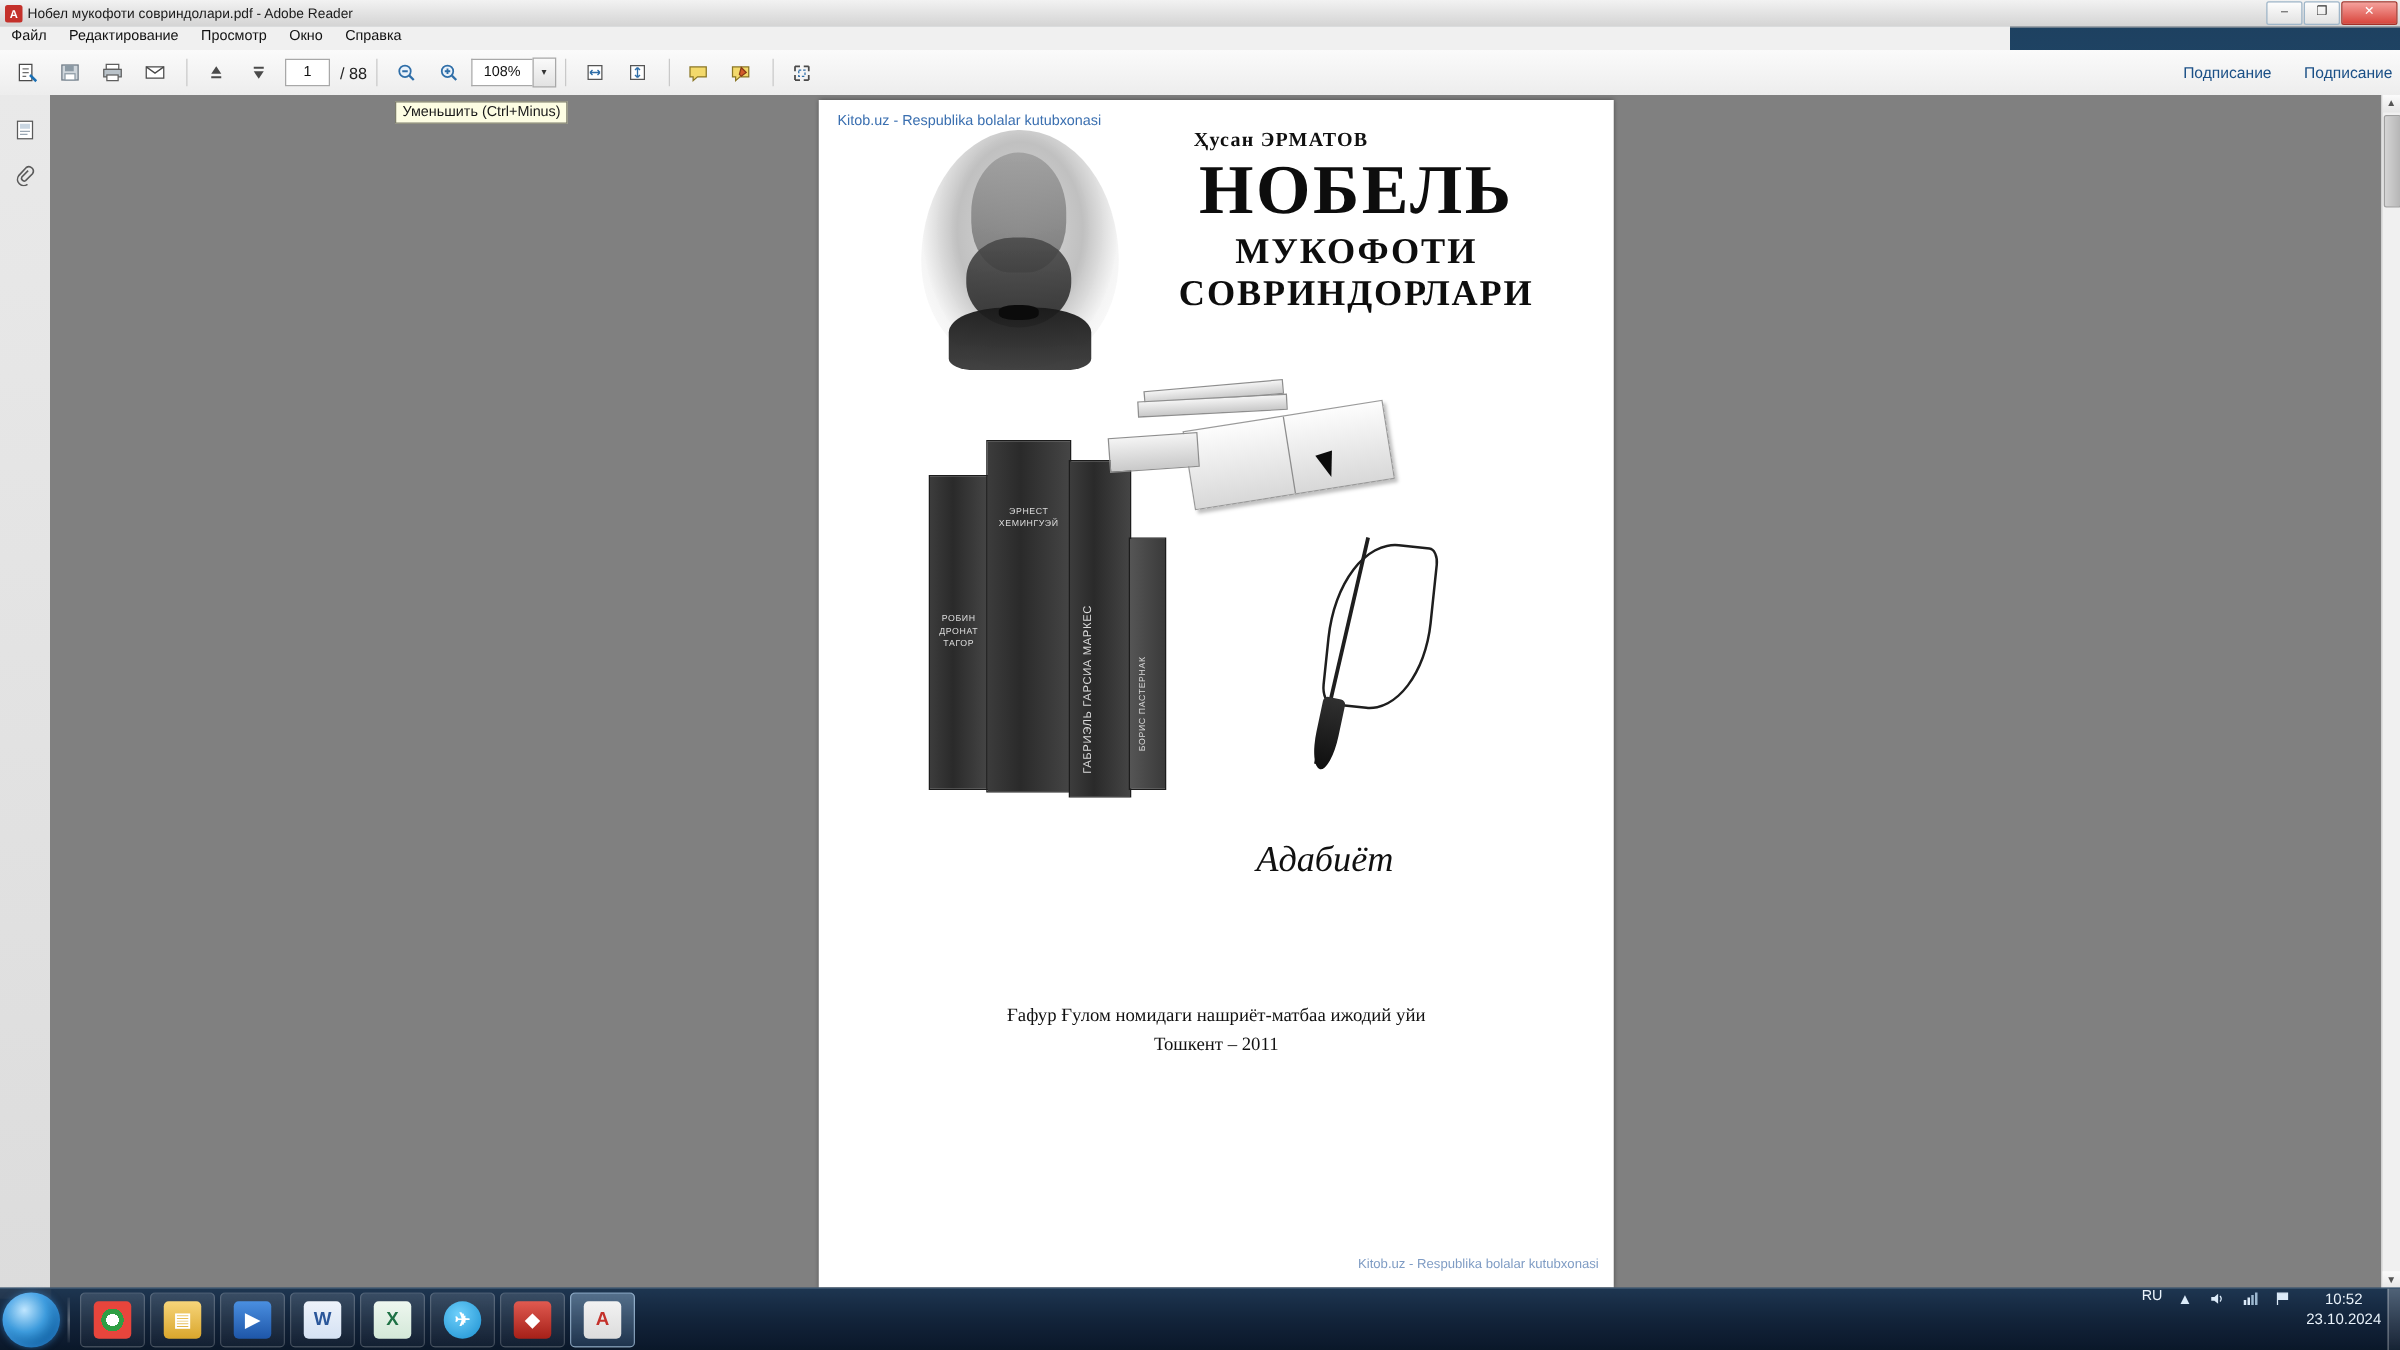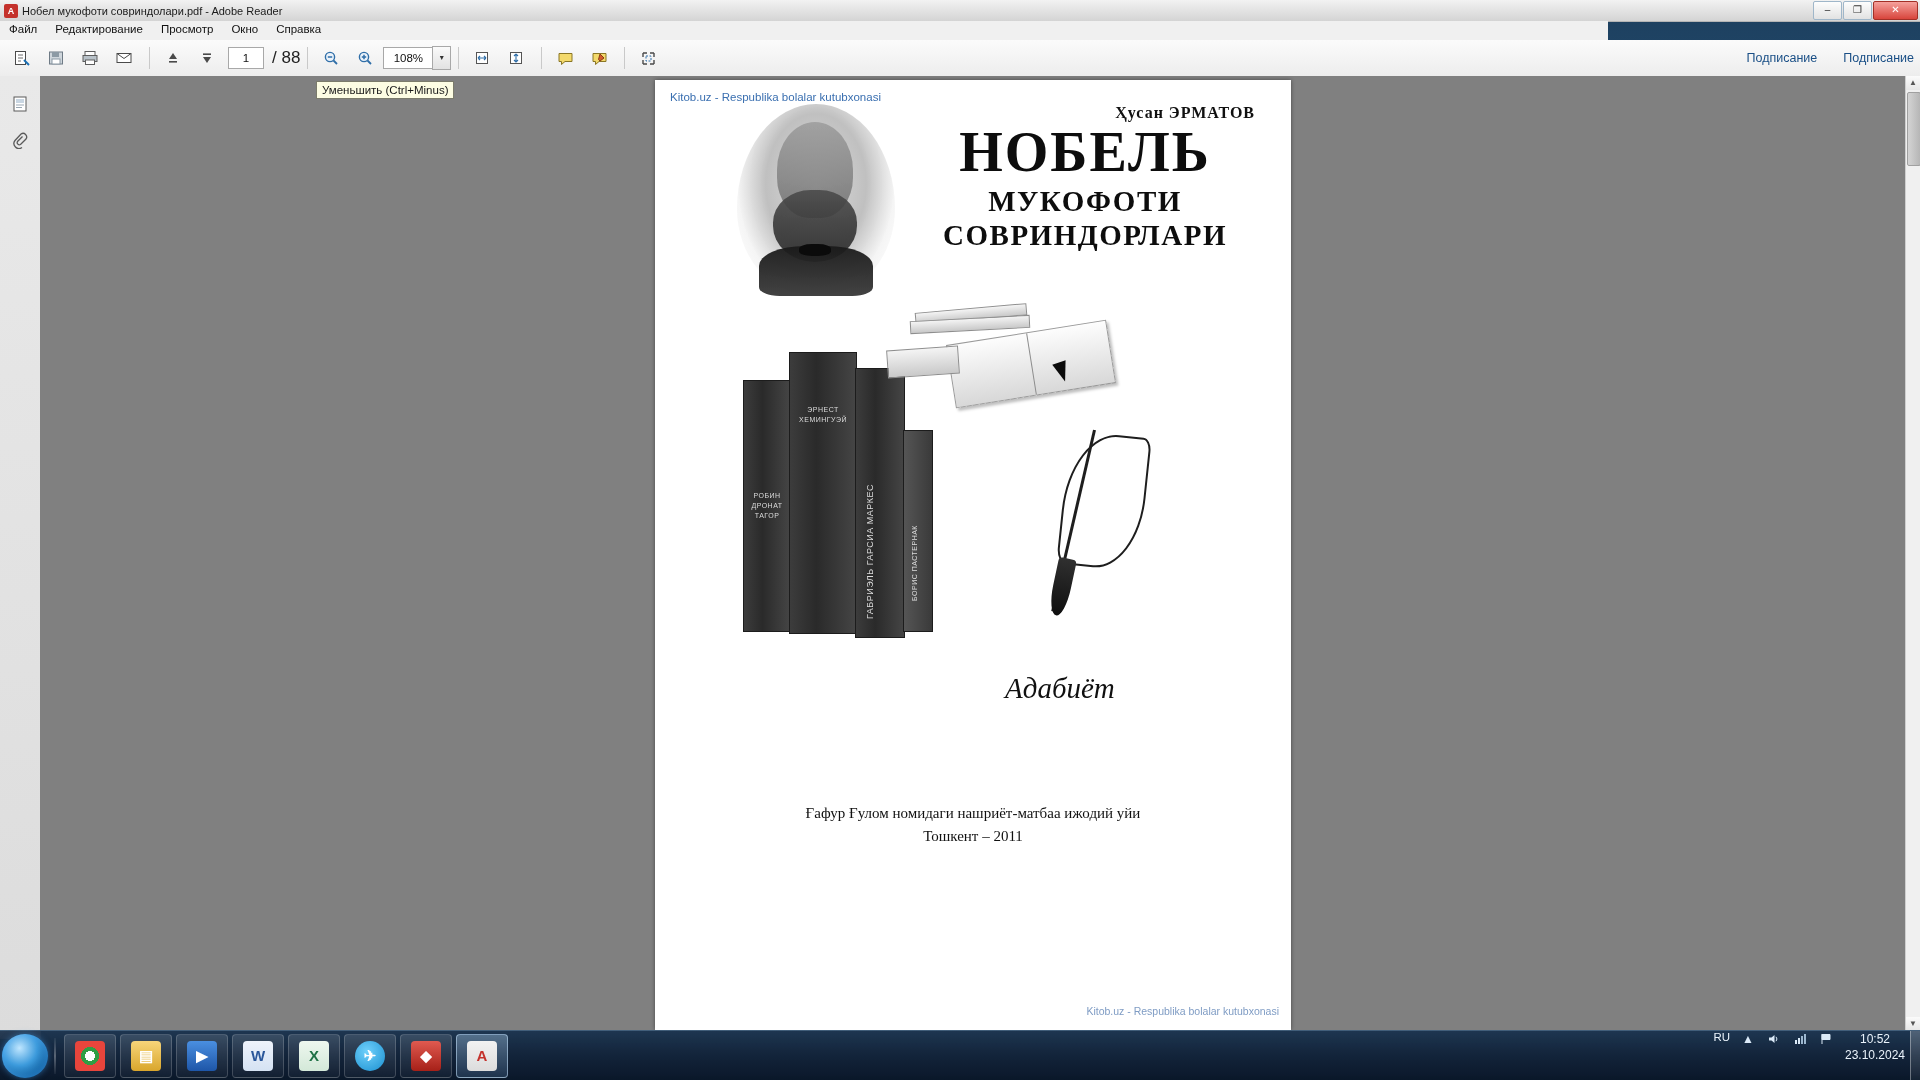--- a/index.html
+++ b/index.html
@@ -122,21 +122,21 @@
     width: 34px; height: 20px;
     border: 1px solid #a8a8a8;
     background: #fff;
     font-size: 11.5px;
     text-align: center;
     color: #111;
     line-height: 20px;
     margin: 0 3px;
   }
   .page-total {
-    font-size: 17px;
+    font-size: 13px;
     color: #222;
     margin-left: 5px;
     white-space: nowrap;
   }
   .zoom-field {
     width: 48px; height: 20px;
     border: 1px solid #a8a8a8;
     border-right: none;
     background: #fff;
     font-size: 11.5px;
@@ -268,21 +268,21 @@
     left: 62px; top: 140px;
     width: 32px; height: 12px;
     background: #111;
     border-radius: 40%;
   }
 
   .author-name {
     position: absolute;
     left: 300px; top: 24px;
     width: 300px;
-    text-align: right;
+    text-align: left;
     font-family: "Liberation Serif", serif;
     font-size: 16px;
     font-weight: bold;
     letter-spacing: 1px;
     color: #101010;
   }
   .title-main {
     position: absolute;
     left: 250px; top: 44px;
     width: 360px;

